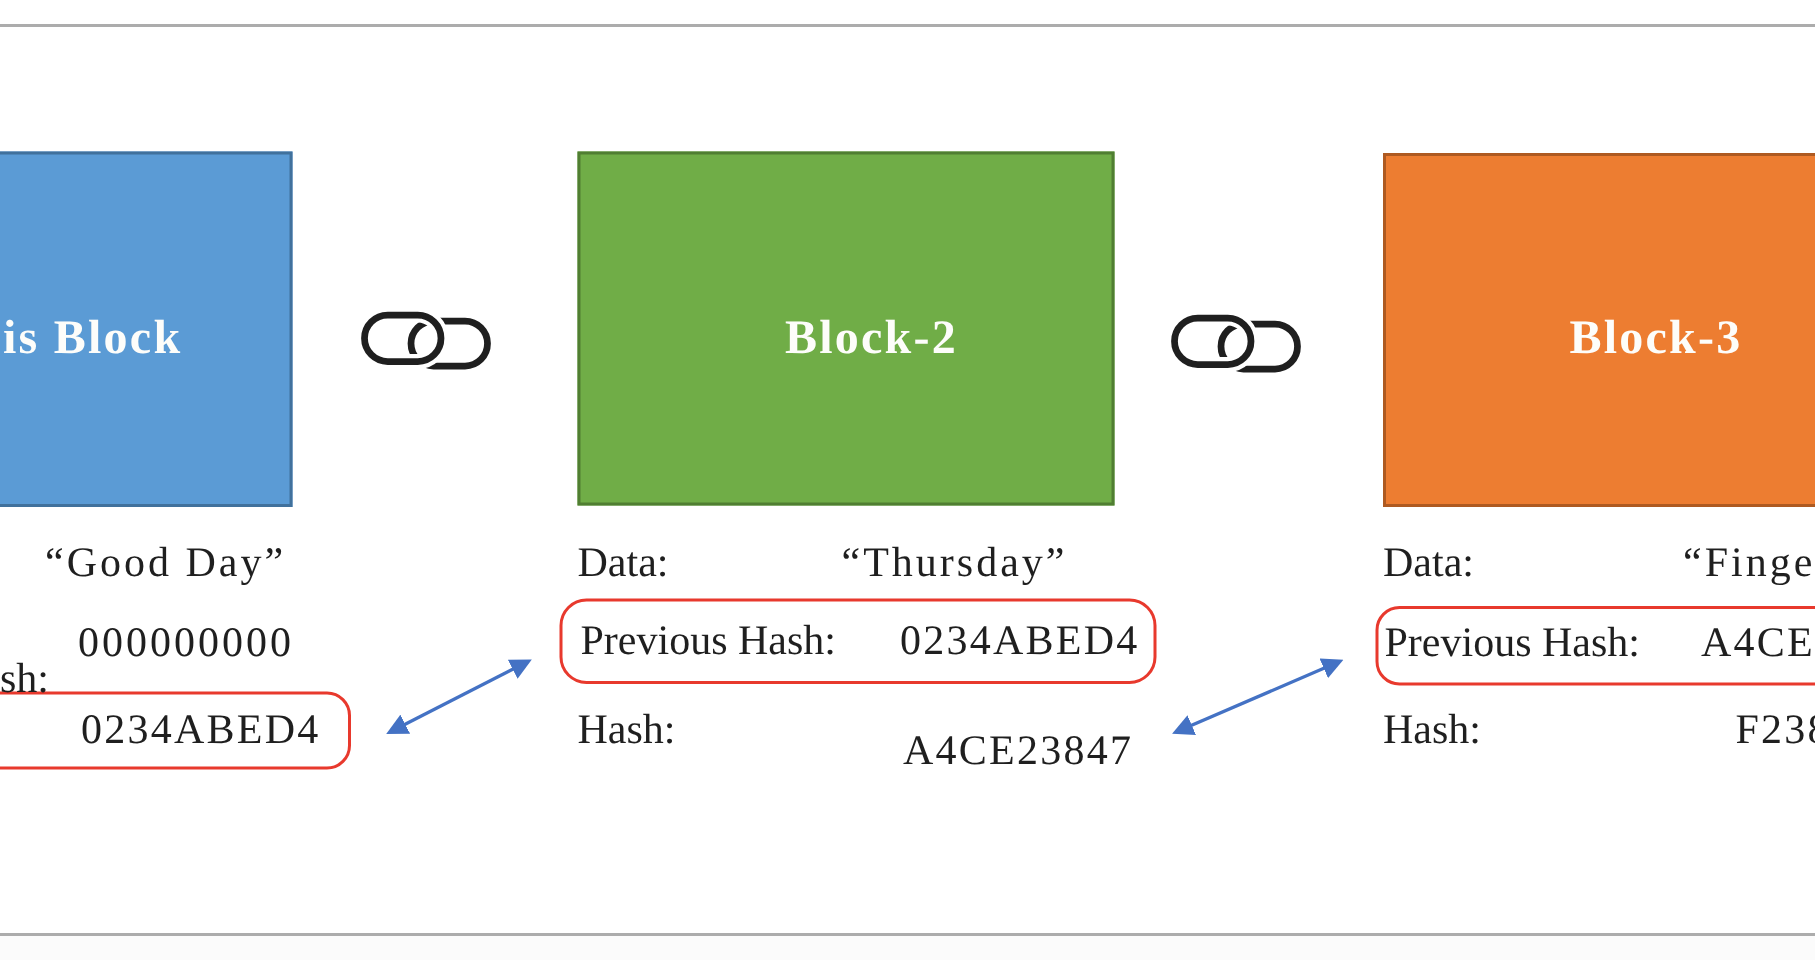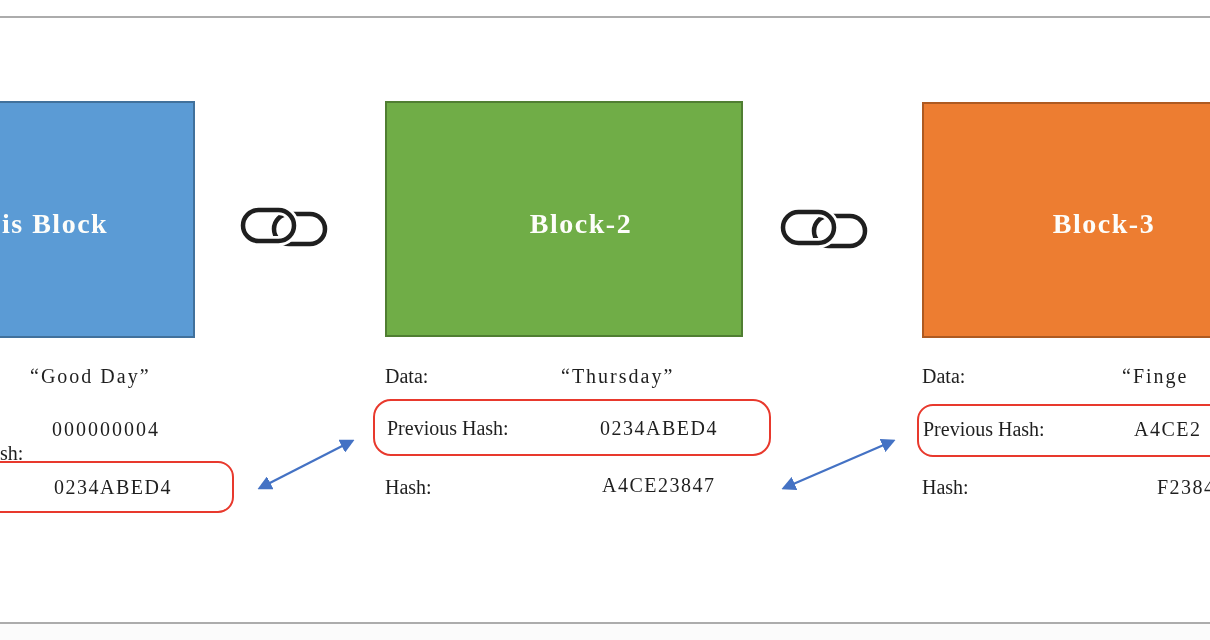--- a/index.html
+++ b/index.html
@@ -10,51 +10,51 @@
   .rule{position:absolute;left:0;width:1210px;height:2px;background:#acacac;}
   .rule.top{top:16px;}
   .rule.bottom{top:622px;}
   .footer-strip{position:absolute;left:0;top:624px;width:1210px;height:16px;background:#fbfbfb;}
 
   .block{position:absolute;box-sizing:border-box;}
   .block.b1{left:-150px;top:101px;width:345px;height:237px;background:#5B9BD5;border:2px solid #41719C;}
   .block.b2{left:385px;top:101px;width:358px;height:236px;background:#70AD47;border:2px solid #507E32;}
   .block.b3{left:922px;top:102px;width:364px;height:236px;background:#ED7D31;border:2px solid #AE5A21;}
 
-  .block-title{position:absolute;top:206px;color:#fdfdfa;font-weight:bold;font-size:28px;
+  .block-title{position:absolute;top:206px;color:#fdfdfa;font-weight:bold;font-size:32px;
                line-height:36px;letter-spacing:1.5px;white-space:nowrap;}
   .block-title.t1{left:2px;}
   .block-title.t2{left:385px;width:392px;text-align:center;}
   .block-title.t3{left:922px;width:364px;text-align:center;}
 
   .chain{position:absolute;}
   .chain.c1{left:240px;top:204px;}
   .chain.c2{left:780px;top:206px;}
 
   .redbox{position:absolute;box-sizing:border-box;border:2.5px solid #E8392D;background:transparent;}
   .redbox.r1{left:-40px;top:461px;width:274px;height:52px;border-radius:16px;}
   .redbox.r2{left:373px;top:399px;width:398px;height:57px;border-radius:18px;}
   .redbox.r3{left:917px;top:404px;width:390px;height:53px;border-radius:16px;}
 
-  .txt{position:absolute;font-size:20px;line-height:34px;white-space:nowrap;}
+  .txt{position:absolute;font-size:28px;line-height:34px;white-space:nowrap;}
   .val{letter-spacing:1.5px;}
   .valwide{letter-spacing:2px;}
 
   
   .b1-data-value{left:30px;top:359px;}
   .b1-ph-label{left:0px;top:412px;margin-top:24px;}
   .b1-ph-value{left:52px;top:412px;}
   .b1-hash-value{left:54px;top:470px;}
   
   .b2-data-label{left:385px;top:359px;}
   .b2-data-value{left:561px;top:359px;text-align:right;}
   .b2-ph-label{left:387px;top:411px;}
   .b2-ph-value{left:600px;top:411px;}
   .b2-hash-label{left:385px;top:470px;}
-  .b2-hash-value{left:602px;top:468px;}
+  .b2-hash-value{left:602px;top:484px;}
   
   .b3-data-label{left:922px;top:359px;}
   .b3-data-value{left:1122px;top:359px;}
   .b3-ph-label{left:923px;top:412px;}
   .b3-ph-value{left:1134px;top:412px;}
   .b3-hash-label{left:922px;top:470px;}
   .b3-hash-value{left:1157px;top:470px;}
 
   .arrows{position:absolute;left:0;top:0;pointer-events:none;}
 </style>
@@ -83,21 +83,21 @@
     <rect x="3" y="6" width="51" height="31" rx="15.5" fill="none" stroke="#ffffff" stroke-width="10"></rect>
     <rect x="3" y="6" width="51" height="31" rx="15.5" fill="none" stroke="#1f1f1f" stroke-width="4.5"></rect>
   </svg>
 
   <div class="redbox r1"></div>
   <div class="redbox r2"></div>
   <div class="redbox r3"></div>
 
   <span class="txt valwide b1-data-value">“Good Day”</span>
   <span class="txt b1-ph-label">sh:</span>
-  <span class="txt valwide b1-ph-value">000000004</span>
+  <span class="txt valwide b1-ph-value">000000000</span>
   <span class="txt val b1-hash-value">0234ABED4</span>
 
   <span class="txt b2-data-label">Data:</span>
   <span class="txt valwide b2-data-value">“Thursday”</span>
   <span class="txt b2-ph-label">Previous Hash:</span>
   <span class="txt val b2-ph-value">0234ABED4</span>
   <span class="txt b2-hash-label">Hash:</span>
   <span class="txt val b2-hash-value">A4CE23847</span>
 
   <span class="txt b3-data-label">Data:</span>

